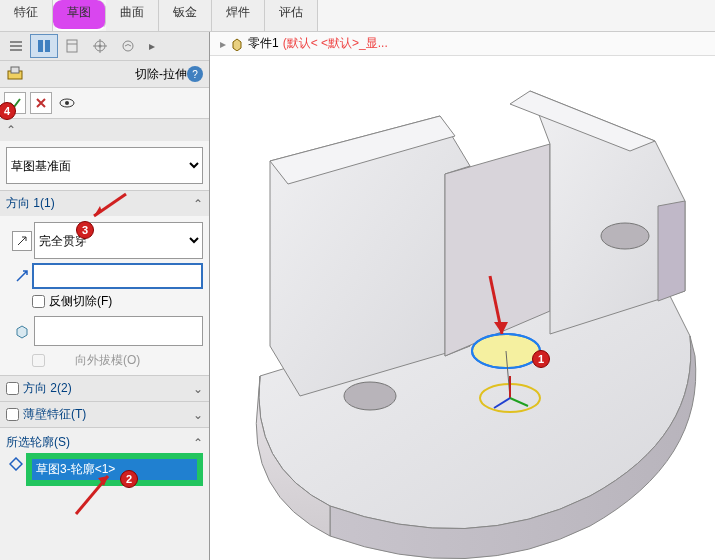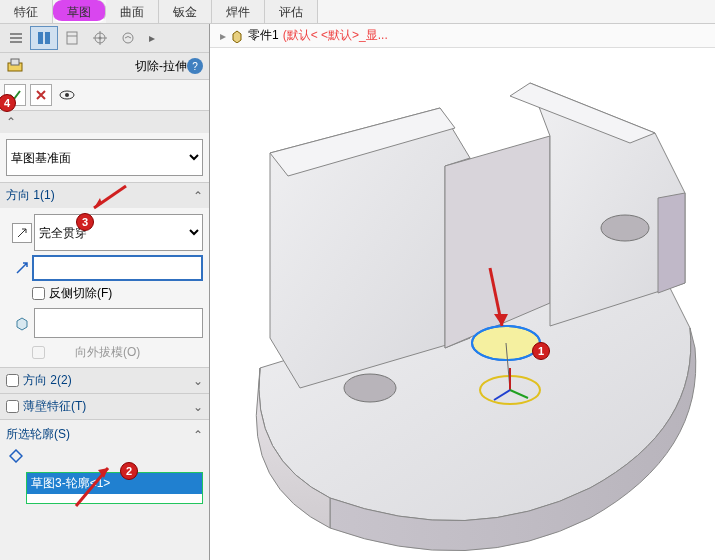--- a/index.html
+++ b/index.html
@@ -1,18 +1,18 @@
 <!DOCTYPE html>
 <html><head>
 <meta charset="utf-8">
 <style>
 * { margin: 0; padding: 0; box-sizing: border-box; font-family: "Microsoft YaHei", sans-serif; font-size: 12px; }
 body { background: #fff; width: 715px; height: 560px; overflow: hidden; position: relative; }
 
-.tabs { display: flex; background: #f5f5f5; border-bottom: 1px solid #ccc; height: 24px; }
+.tabs { display: flex; background: #f5f5f5; border-bottom: 1px solid #ccc; height: 32px; }
 .tab { padding: 4px 14px; border-right: 1px solid #ccc; cursor: pointer; color: #333; background: #eee; }
 .tab.active { background: #d946ef; border-bottom: 2px solid #fff; font-weight: normal; border-radius: 9px; }
 
 .main { display: flex; height: calc(100% - 24px); }
 
 .sidebar { width: 210px; background: #f0f0f0; border-right: 1px solid #999; display: flex; flex-direction: column; overflow-y: auto; }
 
 .icon-row { display: flex; background: #e8e8e8; border-bottom: 1px solid #ccc; padding: 2px; }
 .icon-btn { width: 28px; height: 24px; display: flex; align-items: center; justify-content: center; cursor: pointer; border: 1px solid transparent; }
 .icon-btn.active { background: #d0e0f0; border: 1px solid #6090c0; }
@@ -39,21 +39,21 @@
 .input-row input[type="text"] { flex: 1; height: 26px; border: 2px solid #3070c0; background: #fff; padding: 0 4px; }
 
 .check-row { display: flex; align-items: center; margin: 4px 0; padding-left: 20px; }
 .check-row input { margin-right: 4px; }
 
 .listbox { background: #fff; border: 1px solid #999; min-height: 30px; margin: 2px 0 2px 20px; padding: 2px; }
 
 .draft-row { margin: 4px 0 2px 20px; display: flex; align-items: center; gap: 26px; }
 
 .selected-contour { padding: 4px 6px; }
-.contour-list { background: #fff; border: 1px solid #22c55e; min-height: 32px; margin-left: 20px; position: relative; margin-top: 27px; }
+.contour-list { background: #fff; border: 6px solid #22c55e; min-height: 32px; margin-left: 20px; position: relative; }
 .contour-item { background: #2080d0; color: #fff; padding: 2px 4px; }
 
 .viewport { flex: 1; background: #fff; position: relative; overflow: hidden; }
 .breadcrumb { display: flex; align-items: center; padding: 3px 6px; border-bottom: 1px solid #ddd; background: #fafafa; font-size: 11px; }
 .breadcrumb .arrow { margin: 0 4px; color: #888; }
 
 .model-area { position: relative; width: 100%; height: calc(100% - 22px); }
 
 .annotation-badge { position: absolute; width: 18px; height: 18px; border-radius: 50%; background: #d02020; color: #fff; display: flex; align-items: center; justify-content: center; font-size: 11px; font-weight: bold; z-index: 20; border: 1px solid #800; }
 .arrow-red { position: absolute; z-index: 19; }

